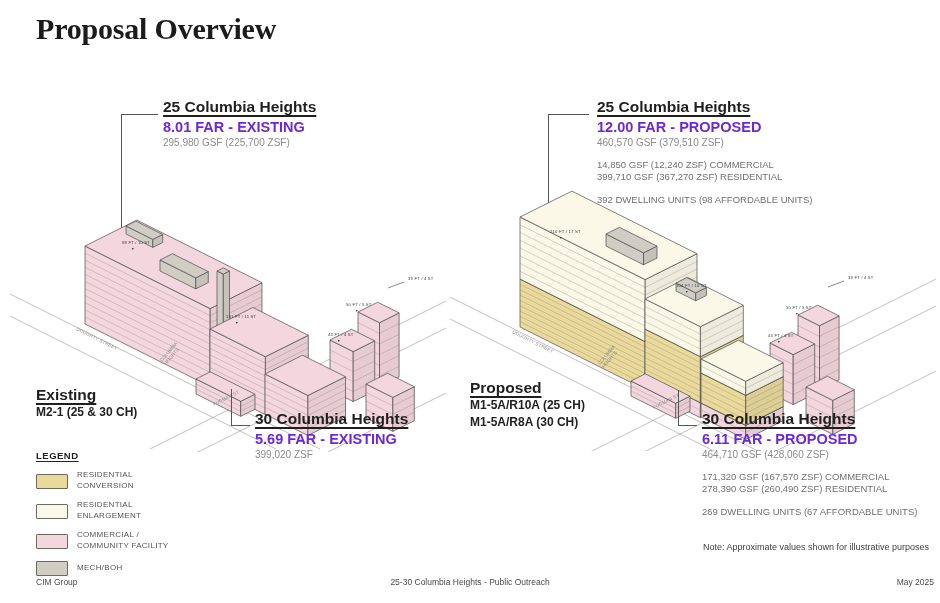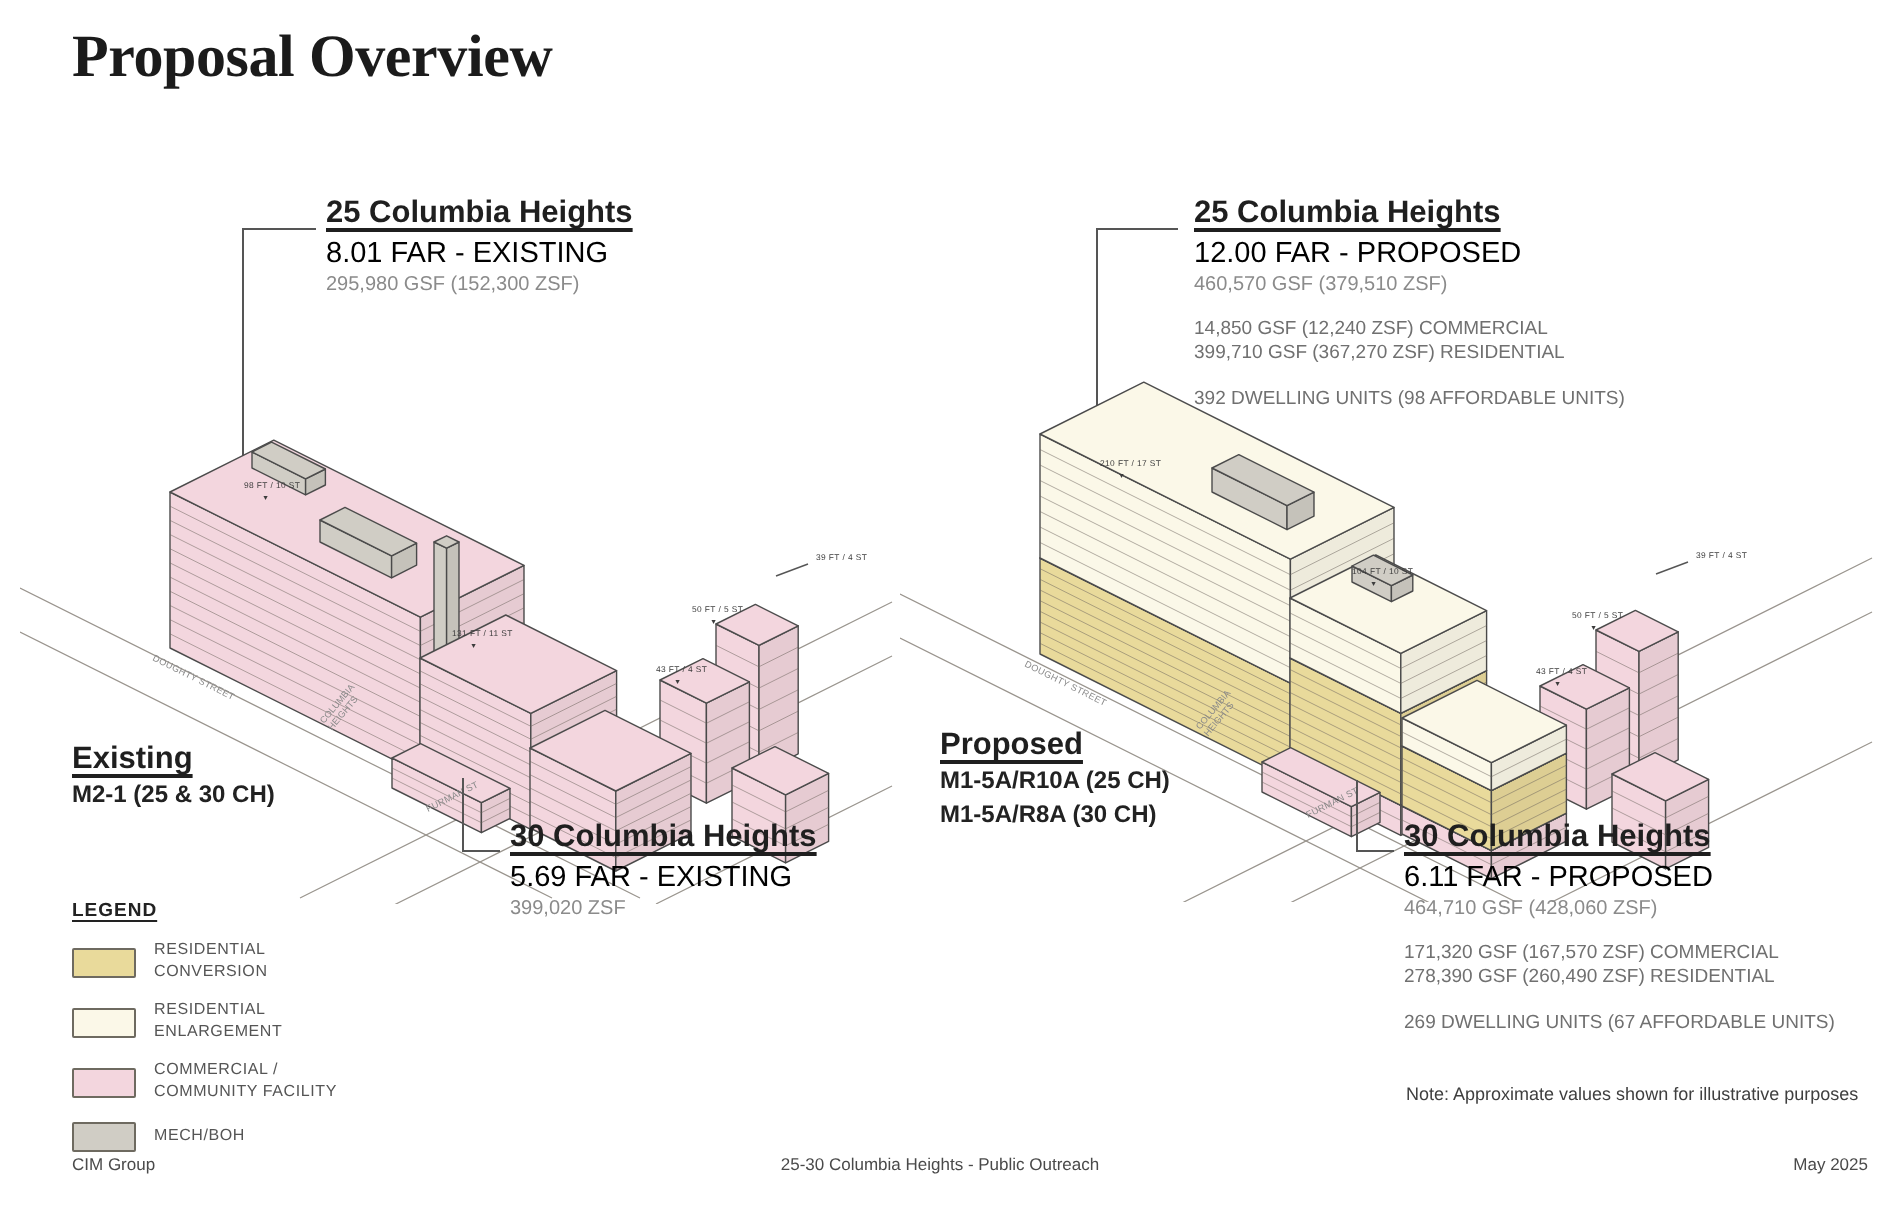--- a/index.html
+++ b/index.html
@@ -3,26 +3,26 @@
 <meta charset="utf-8">
 <style>
   html,body{margin:0;padding:0;background:#ffffff;}
   #page{position:relative;width:940px;height:603px;background:#ffffff;overflow:hidden;
         font-family:"Liberation Sans",sans-serif;color:#1e1e1e;padding-left:30px;}
   .abs{position:absolute;}
   #title{left:36px;top:12px;font-family:"Liberation Serif",serif;font-size:30px;font-weight:600;
          color:#1b1b1b;letter-spacing:-0.2px;}
   .callout-title{font-size:15.5px;font-weight:700;color:#1f1f1f;text-decoration:underline;
                  text-underline-offset:3px;text-decoration-thickness:1.5px;white-space:nowrap;}
-  .callout-far{font-size:14.5px;font-weight:400;color:#000000;margin-top:3px;white-space:nowrap;}
+  .callout-far{font-size:14.5px;font-weight:700;color:#6d28d9;margin-top:3px;white-space:nowrap;}
   .callout-gsf{font-size:10px;color:#8b8b8b;margin-top:2px;white-space:nowrap;}
   .callout-detail{font-size:9.5px;color:#707070;line-height:12px;white-space:nowrap;}
   .gap-s{height:11px;}
   .zoning-title{font-size:15.5px;font-weight:700;color:#1f1f1f;text-decoration:underline;
-                text-underline-offset:3px;text-decoration-thickness:1.5px;}
+                text-underline-offset:3px;text-decoration-thickness:1.5px;margin-top:15px;}
   .zoning-line{font-size:12px;font-weight:700;color:#222;line-height:17px;white-space:nowrap;}
   .leader{border-color:#555;}
   .leader.v{border-left:1px solid #555;width:0;}
   .leader.h{border-top:1px solid #555;height:0;}
   #legend{left:36px;top:450px;width:160px;}
   #legend-title{font-size:9.5px;font-weight:700;letter-spacing:.5px;color:#222;
                 text-decoration:underline;text-underline-offset:2px;}
   .legend-row{display:flex;align-items:center;margin-top:9px;}
   .swatch{width:30px;height:13px;border:1px solid #6e6a60;border-radius:1px;flex:0 0 auto;margin-top:1px;}
   .legend-label{font-size:8px;letter-spacing:.3px;color:#555;line-height:10.5px;margin-left:9px;width:100px;}
@@ -36,21 +36,21 @@
 </head>
 <body>
 
 <div id="page">
 
   <div id="title" class="abs">Proposal Overview</div>
 
   <div class="abs" style="left:163px;top:98px;">
     <div class="callout-title">25 Columbia Heights</div>
     <div class="callout-far">8.01 FAR - EXISTING</div>
-    <div class="callout-gsf">295,980 GSF (152,300 ZSF)</div>
+    <div class="callout-gsf">295,980 GSF (225,700 ZSF)</div>
   </div>
   <div class="abs leader h" style="left:121px;top:114px;width:37px;"></div>
   <div class="abs leader v" style="left:121px;top:114px;height:118px;"></div>
 
   <svg id="scene-existing" class="abs" style="left:10px;top:190px;" width="440" height="262" viewBox="0 0 440 262">
       <line x1="0" y1="104" x2="310" y2="259" stroke="#9a958e" stroke-width="0.6"></line>
       <line x1="0" y1="126" x2="266" y2="259" stroke="#9a958e" stroke-width="0.6"></line>
       <line x1="140" y1="259" x2="436" y2="111" stroke="#9a958e" stroke-width="0.6"></line>
       <line x1="176" y1="268" x2="436" y2="138" stroke="#9a958e" stroke-width="0.6"></line>
       <line x1="318" y1="262" x2="436" y2="203" stroke="#9a958e" stroke-width="0.6"></line>

